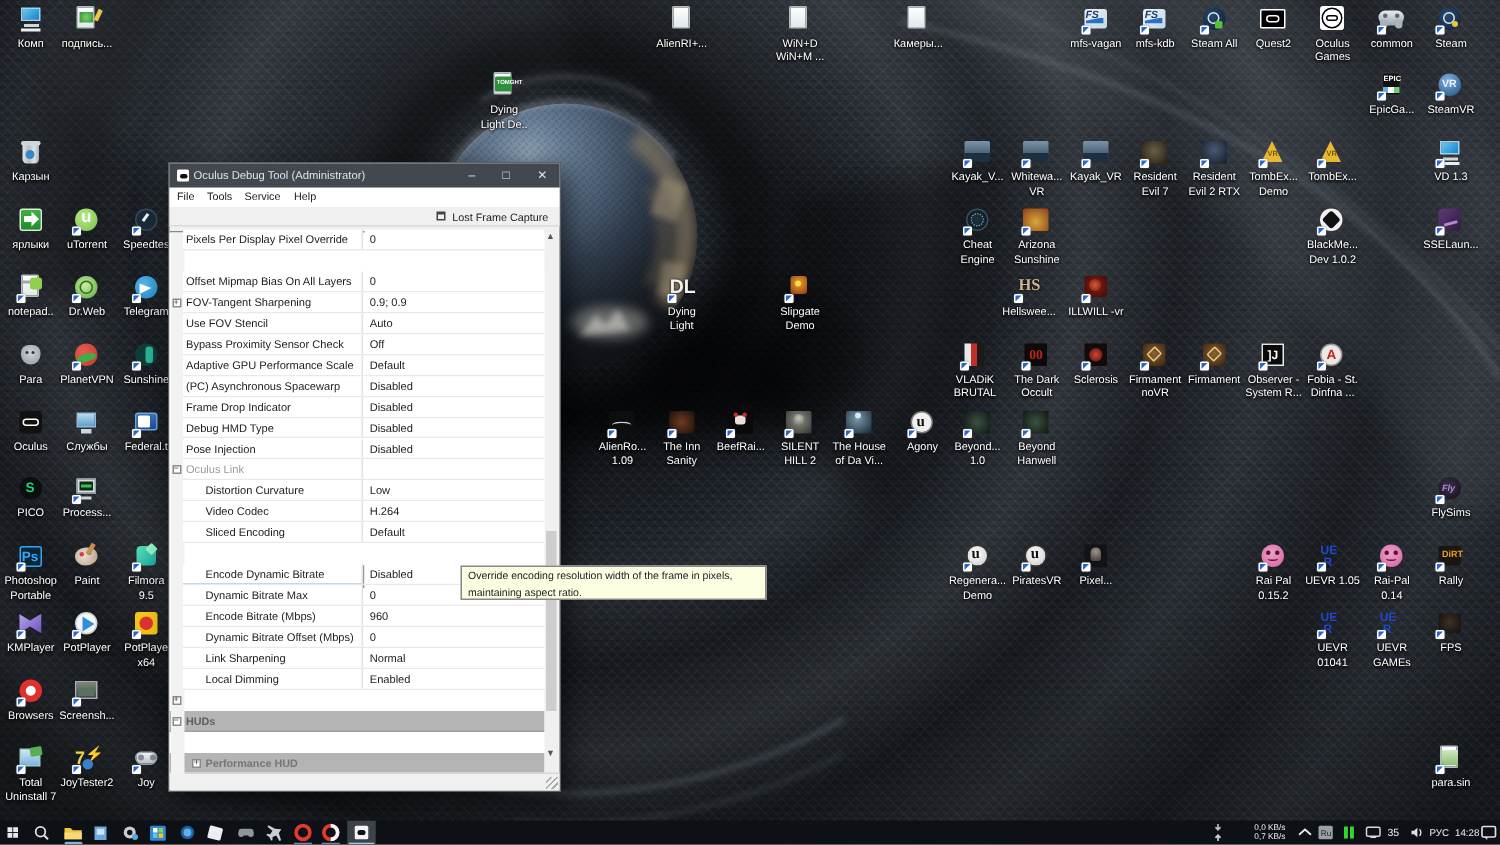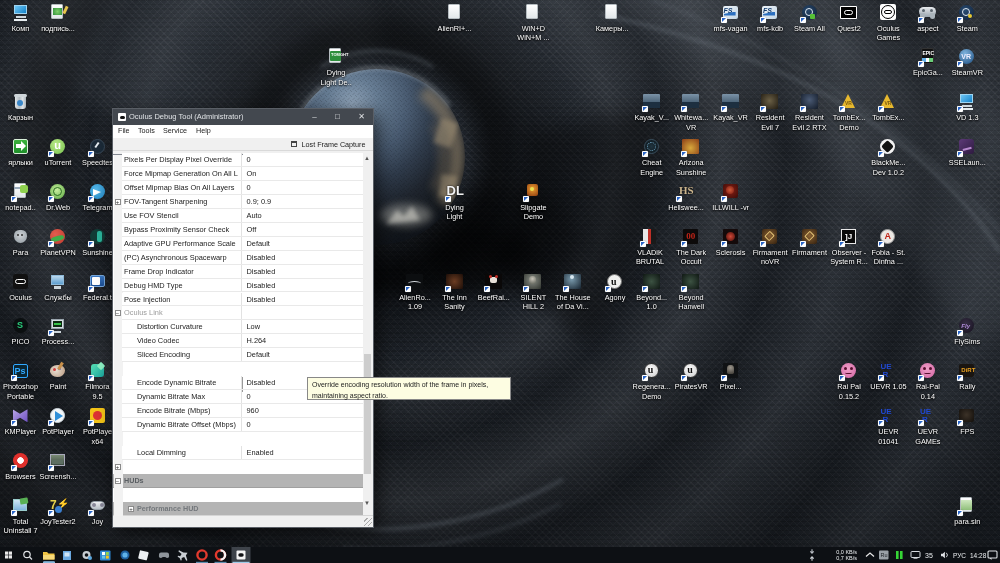--- a/index.html
+++ b/index.html
@@ -187,21 +187,21 @@
     </div>
 <div class="ic" style="left:903.9px;top:3.5px">
       <div class="ib">
         <div style="position:absolute;left:0px;top:3px;width:17px;height:10px;background:linear-gradient(#e8ebee,#9aa5ad);border-radius:5px 5px 6px 6px"></div>
         <div style="position:absolute;left:1px;top:9px;width:5px;height:6px;background:#aab4bb;border-radius:0 0 4px 4px"></div>
         <div style="position:absolute;left:11px;top:9px;width:5px;height:6px;background:#aab4bb;border-radius:0 0 4px 4px"></div>
         <div style="position:absolute;left:3px;top:5px;width:3px;height:3px;background:#5a646c;border-radius:50%"></div>
         <div style="position:absolute;left:11px;top:5px;width:3px;height:3px;background:#5a646c;border-radius:50%"></div>
         <div class="bd"></div>
       </div>
-      <div class="lb">aspect</div>
+      <div class="lb">common</div>
     </div>
 <div class="ic" style="left:943.3px;top:3.5px">
       <div class="ib">
         <div style="position:absolute;left:1px;top:1px;width:15px;height:15px;border-radius:50%;background:radial-gradient(circle at 40% 35%,#2a4d74,#0d1d33)"></div>
         <div style="position:absolute;left:4px;top:4px;width:8px;height:8px;border:1.5px solid #dfe8f0;border-radius:50%"></div>
         <div style="position:absolute;left:10px;top:10px;width:4px;height:4px;background:#e8c832;border-radius:50%"></div>
         <div class="bd"></div>
       </div>
       <div class="lb">Steam</div>
     </div>
@@ -797,24 +797,20 @@
  <div id="tool">
         <div class="lfi"></div>
         <div class="lfc">Lost Frame Capture</div>
       </div>
  <div id="grid"></div>
  <div style="position:absolute;left:1px;top:45.5px;width:8.5px;height:361px;background:#f2f2f2;z-index:6"></div>
  <div class="gr" style="z-index:6;top:44.00px;height:13.95px">
         <div class="gname" style="padding-left:2.5px">Pixels Per Display Pixel Override</div>
         <div class="gval">0</div>
       </div>
-<div class="gr" style="z-index:6;top:57.95px;height:13.95px">
-        <div class="gname" style="padding-left:2.5px">Force Mipmap Generation On All L</div>
-        <div class="gval">On</div>
-      </div>
 <div class="gr" style="z-index:6;top:71.90px;height:13.95px">
         <div class="gname" style="padding-left:2.5px">Offset Mipmap Bias On All Layers</div>
         <div class="gval">0</div>
       </div>
 <div class="gr" style="z-index:6;top:85.85px;height:13.95px">
         <div class="gname" style="padding-left:2.5px">FOV-Tangent Sharpening</div>
         <div class="gval">0.9; 0.9</div>
       </div>
 <div class="xp" style="top:89.8px;left:1.5px">+</div>
 <div class="gr" style="z-index:6;top:99.80px;height:13.95px">
@@ -874,20 +870,24 @@
         <div class="gname" style="padding-left:15.5px">Dynamic Bitrate Max</div>
         <div class="gval">0</div>
       </div>
 <div class="gr" style="z-index:6;top:295.10px;height:13.95px">
         <div class="gname" style="padding-left:15.5px">Encode Bitrate (Mbps)</div>
         <div class="gval">960</div>
       </div>
 <div class="gr" style="z-index:6;top:309.05px;height:13.95px">
         <div class="gname" style="padding-left:15.5px">Dynamic Bitrate Offset (Mbps)</div>
         <div class="gval">0</div>
+      </div>
+<div class="gr" style="z-index:6;top:323.00px;height:13.95px">
+        <div class="gname" style="padding-left:15.5px">Link Sharpening</div>
+        <div class="gval">Normal</div>
       </div>
 <div class="gr" style="z-index:6;top:336.95px;height:13.95px">
         <div class="gname" style="padding-left:15.5px">Local Dimming</div>
         <div class="gval">Enabled</div>
       </div>
 <div class="xp" style="top:354.9px;left:1.5px">+</div>
 <div class="gcat" style="top:364.85px;height:13.95px">HUDs</div>
 <div class="xp" style="top:368.8px;left:1.5px">−</div>
 <div class="gcat" style="top:392.75px;height:13.95px;color:#73777b;padding-left:24px">Performance HUD</div>
 <div class="xp" style="top:396.8px;left:15px">+</div>

